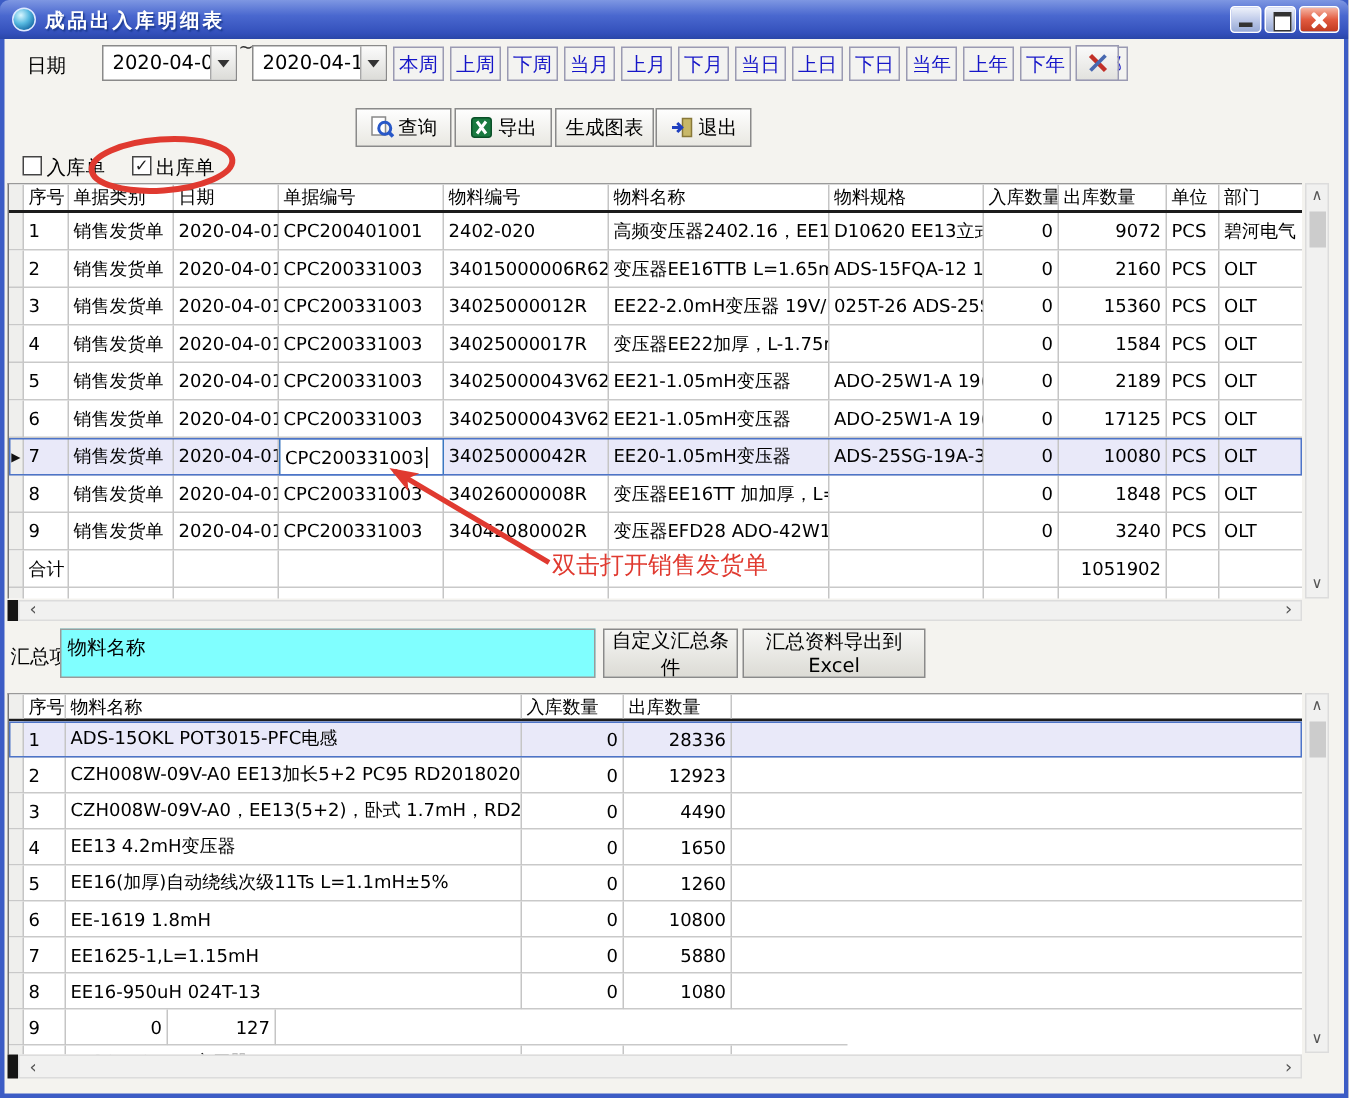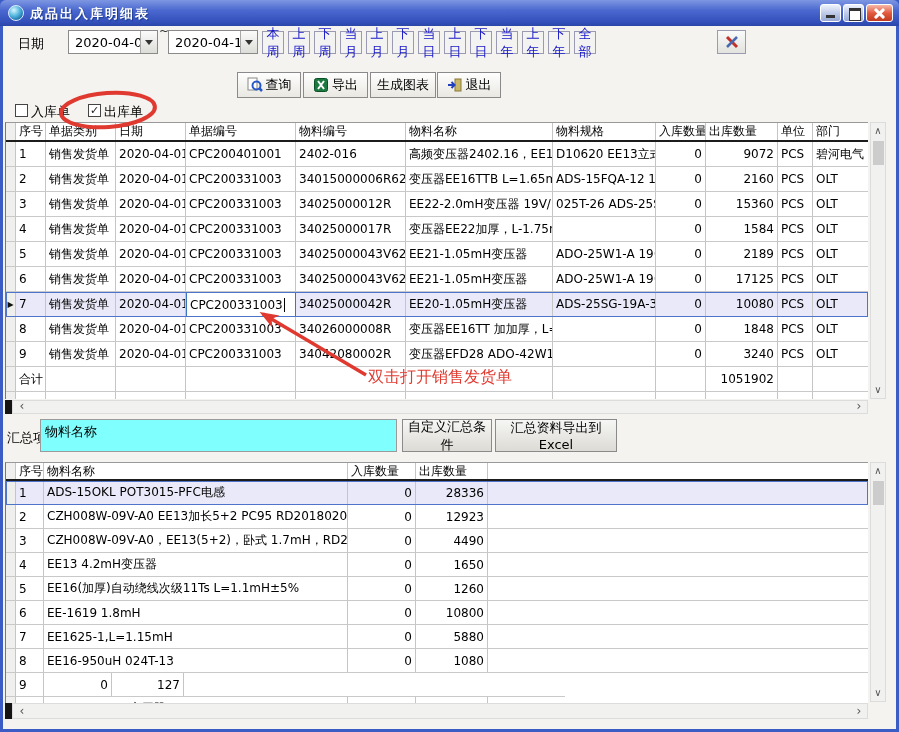--- a/index.html
+++ b/index.html
@@ -23,21 +23,21 @@
   .win-btn.close::after{transform:rotate(-45deg);}
   .client{position:absolute;left:3px;top:26px;width:893px;height:703px;background:#f4f3ef;}
 
   .lbl{position:absolute;font-size:13px;color:#000;}
   .combo{position:absolute;width:90px;height:24px;background:#fff;border:1px solid #8a8a8a;display:flex;}
   .combo-val{flex:1;font-size:13px;padding-top:4px;padding-left:6px;white-space:nowrap;overflow:hidden;}
   .combo-btn{width:17px;border-left:1px solid #a8a8a8;background:linear-gradient(#fbfbfb,#dcdcd8);display:flex;align-items:center;justify-content:center;}
   .combo-btn::after{content:'';border:4px solid transparent;border-top:5px solid #333;margin-top:5px;}
   .tilde{position:absolute;font-size:12px;color:#333;}
   .nav-group{position:absolute;left:262px;top:31px;display:flex;gap:4px;}
-  .nav-btn{width:22px;height:23px;background:#f3f3f1;border:1px solid #9a9ab2;color:#1515c8;font-size:13px;
+  .nav-btn{width:34px;height:23px;background:#f3f3f1;border:1px solid #9a9ab2;color:#1515c8;font-size:13px;
     display:flex;align-items:center;justify-content:center;padding:0;font-family:inherit;}
   .tool-btn{position:absolute;left:717px;top:30px;width:29px;height:24px;background:linear-gradient(#fafafa,#e2e2de);
     border:1px solid #9a9ab2;display:flex;align-items:center;justify-content:center;padding:0;}
 
   .act-btn{position:absolute;top:72px;height:26px;background:linear-gradient(#fefefe,#e9e8e2);
     border:1px solid #8a8a8a;font-size:13px;color:#000;display:flex;align-items:center;justify-content:center;gap:3px;
     font-family:inherit;padding:0;}
 
   .chk-box{position:absolute;top:104px;width:13px;height:13px;background:#fff;border:1px solid #444;
     font-size:11px;line-height:11px;text-align:center;font-weight:bold;color:#222;}
@@ -163,21 +163,21 @@
         <div class="g-cell" style="width: 72px; height: 17px;">出库数量</div>
         <div class="g-cell" style="width: 35px; height: 17px;">单位</div>
         <div class="g-cell" style="width: 56px; height: 17px;">部门</div>
       </div>
       <div class="g-row" style="height: 25px;">
         <div class="g-cell ind" style="width: 10px; height: 25px;"></div>
         <div class="g-cell" style="width: 30px; height: 25px;">1</div>
         <div class="g-cell" style="width: 70px; height: 25px;">销售发货单</div>
         <div class="g-cell" style="width: 70px; height: 25px;">2020-04-01</div>
         <div class="g-cell" style="width: 110px; height: 25px;">CPC200401001</div>
-        <div class="g-cell" style="width: 110px; height: 25px;">2402-016</div>
+        <div class="g-cell" style="width: 110px; height: 25px;">2402-020</div>
         <div class="g-cell" style="width: 147px; height: 25px;">高频变压器2402.16，EE13</div>
         <div class="g-cell" style="width: 103px; height: 25px;">D10620 EE13立式</div>
         <div class="g-cell r" style="width: 50px; height: 25px;">0</div>
         <div class="g-cell r" style="width: 72px; height: 25px;">9072</div>
         <div class="g-cell" style="width: 35px; height: 25px;">PCS</div>
         <div class="g-cell" style="width: 56px; height: 25px;">碧河电气</div>
       </div>
       <div class="g-row" style="height: 25px;">
         <div class="g-cell ind" style="width: 10px; height: 25px;"></div>
         <div class="g-cell" style="width: 30px; height: 25px;">2</div>

